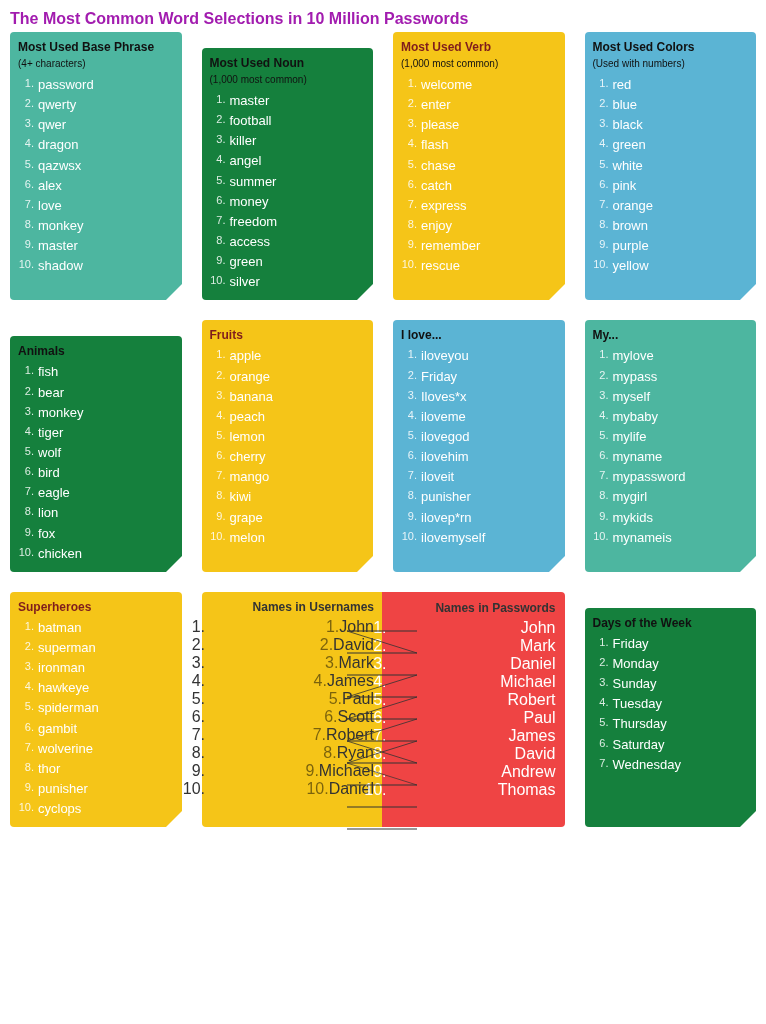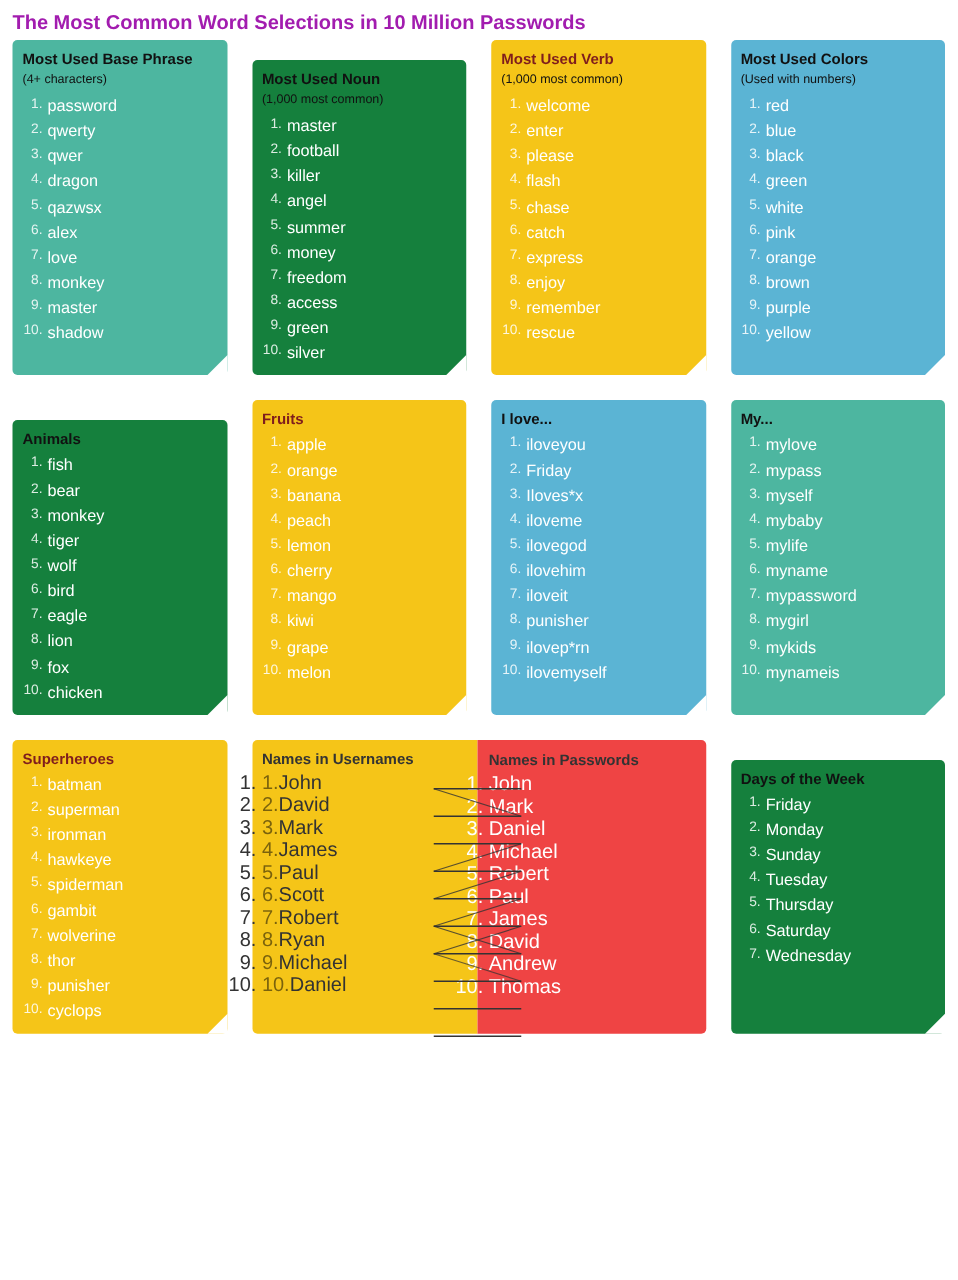--- a/index.html
+++ b/index.html
@@ -533,21 +533,21 @@
           <span class="num">9.</span>
           <span>punisher</span>
         </li>
       <li>
           <span class="num">10.</span>
           <span>cyclops</span>
         </li>
     </ol>
   </div>
 
-  <div class="names-section" style="grid-column: span 2; position: relative;">
+  <div class="names-section" style="grid-column: span 2; position: relative; text-align: right;">
     <div class="names-usernames">
       <div class="card-title">Names in Usernames</div>
       <ol>
         <li><span class="num">1.</span><span>John</span></li>
         <li><span class="num">2.</span><span>David</span></li>
         <li><span class="num">3.</span><span>Mark</span></li>
         <li><span class="num">4.</span><span>James</span></li>
         <li><span class="num">5.</span><span>Paul</span></li>
         <li><span class="num">6.</span><span>Scott</span></li>
         <li><span class="num">7.</span><span>Robert</span></li>

